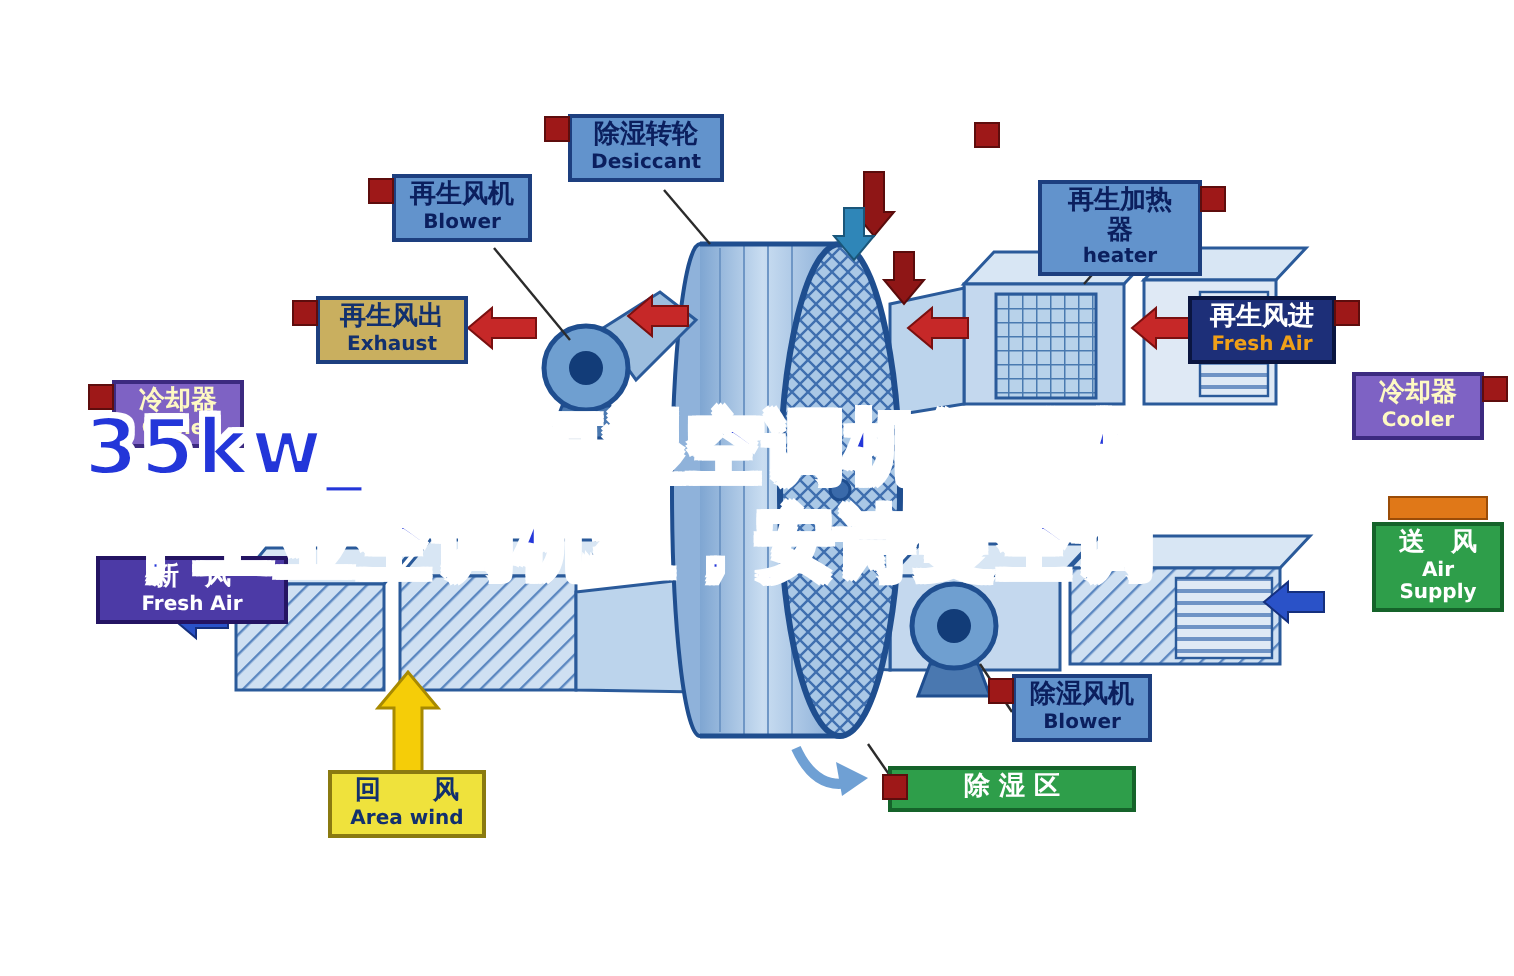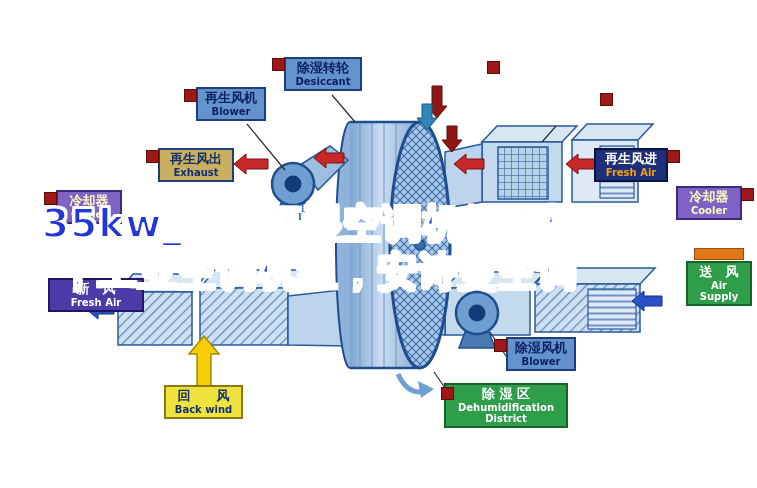--- a/index.html
+++ b/index.html
@@ -150,20 +150,24 @@
     <span class="zh">再生风机</span>
     <span class="en">Blower</span>
   </div>
 
   <div class="lbl c-blue" style="left:284px;top:57px;width:78px;">
     <span class="zh">除湿转轮</span>
     <span class="en">Desiccant</span>
   </div>
 
 
+  <div class="lbl c-blue" style="left:519px;top:90px;width:82px;">
+    <span class="zh">再生加热器</span>
+    <span class="en">heater</span>
+  </div>
 
   <div class="lbl c-tan" style="left:158px;top:148px;width:76px;">
     <span class="zh">再生风出</span>
     <span class="en">Exhaust</span>
   </div>
 
   <div class="lbl c-purple" style="left:56px;top:190px;width:66px;">
     <span class="zh">冷却器</span>
     <span class="en">Cooler</span>
   </div>
@@ -183,31 +187,30 @@
     <span class="en">Fresh Air</span>
   </div>
 
   <div class="lbl c-green" style="left:686px;top:261px;width:66px;">
     <span class="zh">送　风</span>
     <span class="en">Air Supply</span>
   </div>
 
   <div class="lbl c-yellow" style="left:164px;top:385px;width:79px;">
     <span class="zh">回　　风</span>
-    <span class="en">Back wind</span>
+    <span class="en">Area wind</span>
   </div>
 
   <div class="lbl c-blue" style="left:506px;top:337px;width:70px;">
     <span class="zh">除湿风机</span>
     <span class="en">Blower</span>
   </div>
 
   <div class="lbl c-green" style="left:444px;top:383px;width:124px;">
     <span class="zh">除 湿 区</span>
-    <span class="en" style="white-space:normal;">Dehumidification District</span>
   </div>
 
   <div class="marker" style="left:184px;top:89px;"></div>
   <div class="marker" style="left:272px;top:58px;"></div>
   <div class="marker" style="left:487px;top:61px;"></div>
   <div class="marker" style="left:600px;top:93px;"></div>
   <div class="marker" style="left:146px;top:150px;"></div>
   <div class="marker" style="left:44px;top:192px;"></div>
   <div class="marker" style="left:667px;top:150px;"></div>
   <div class="marker" style="left:741px;top:188px;"></div>

